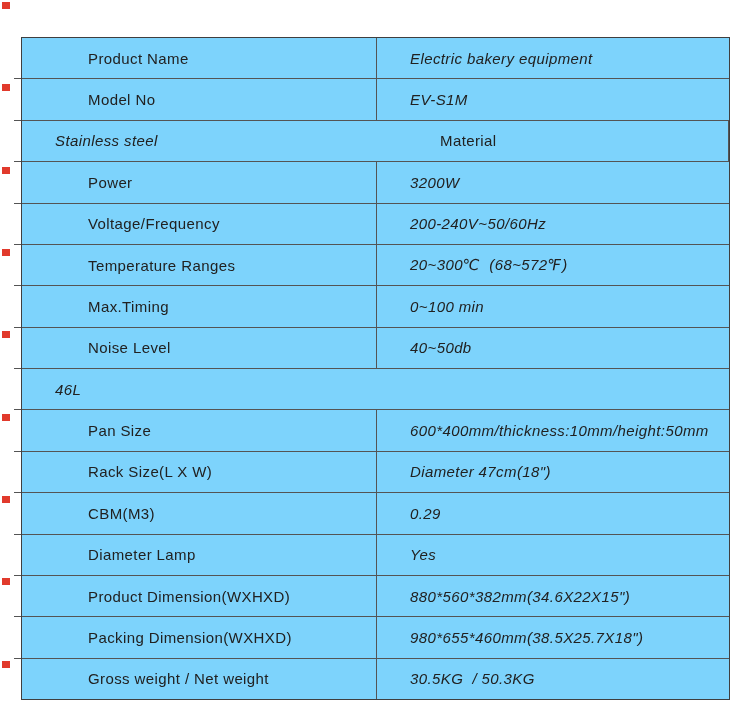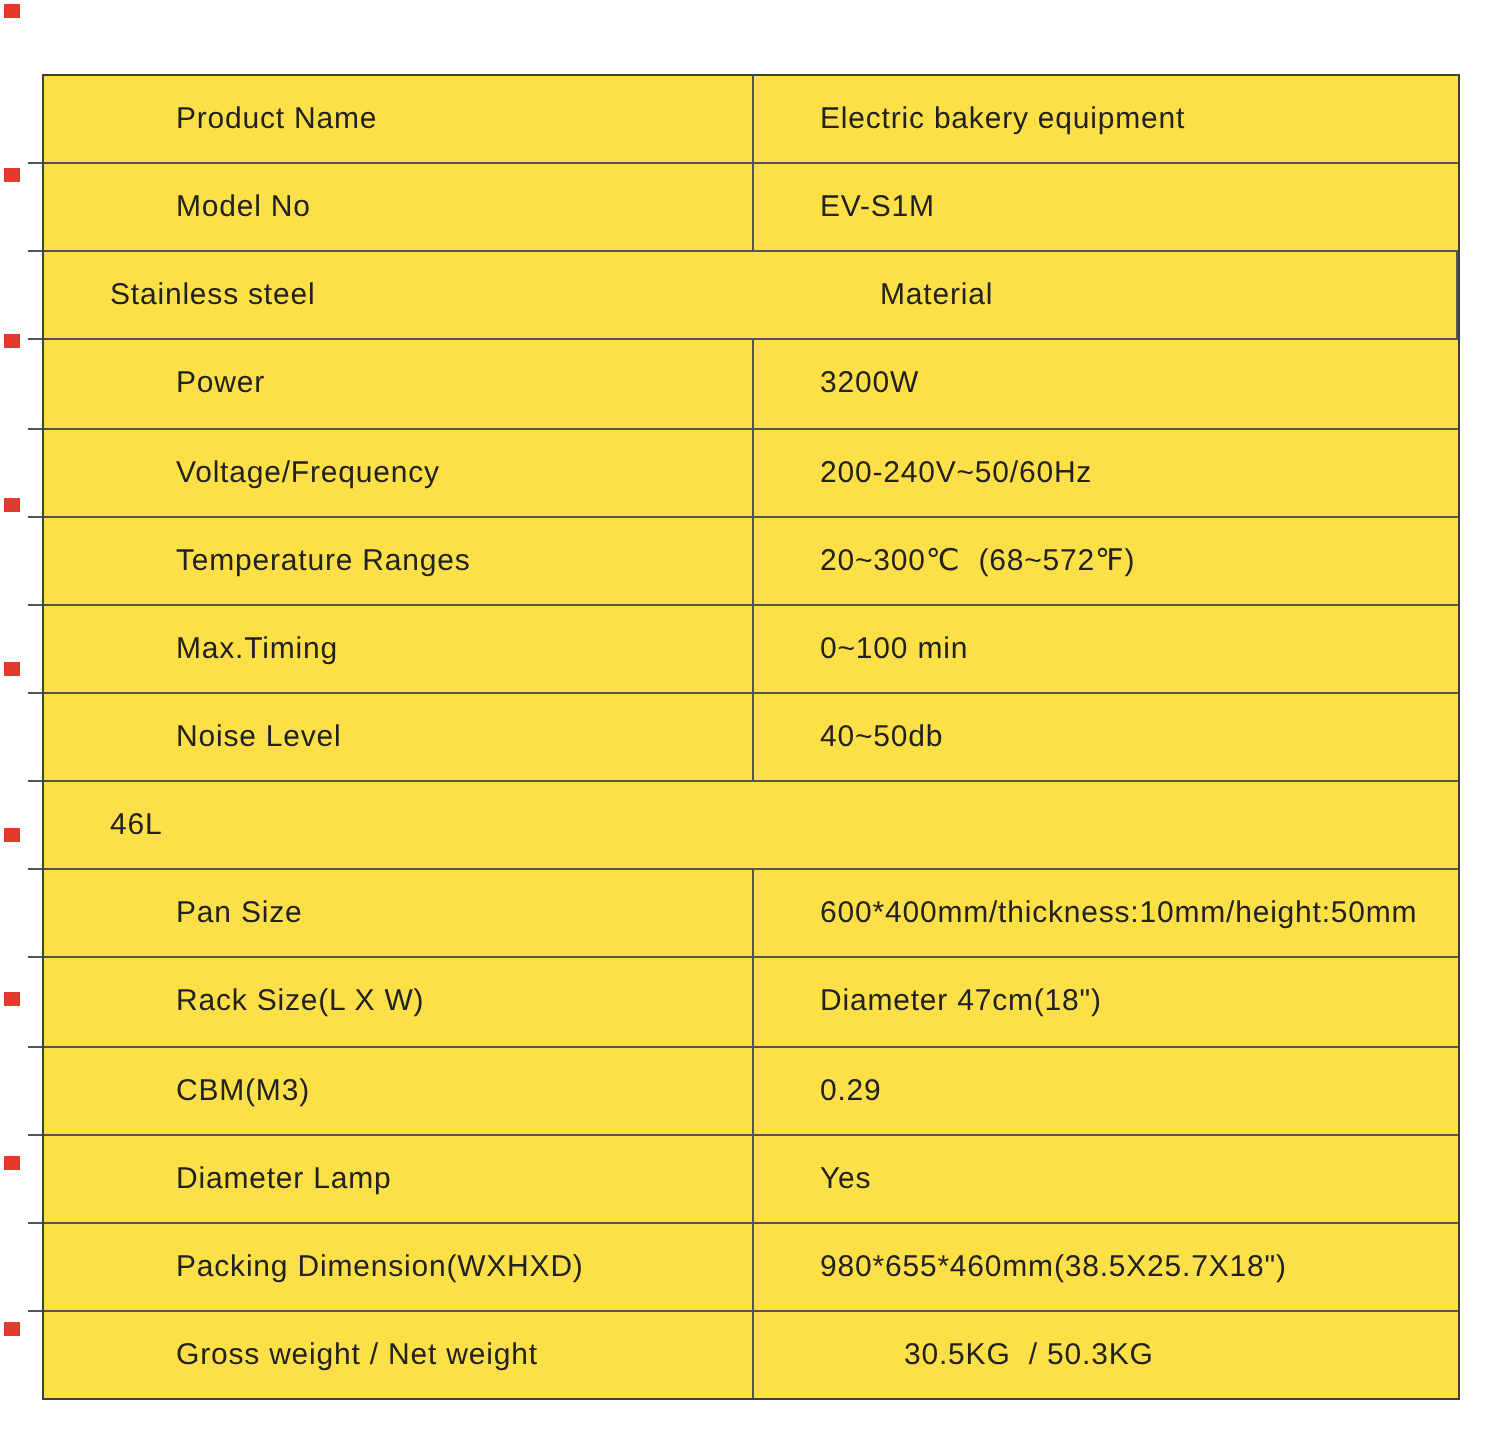--- a/index.html
+++ b/index.html
@@ -18,31 +18,30 @@
   .spec-table {
     position: absolute;
     left: 21px;
     top: 37px;
     width: 709px;
     height: 663px;
     border: 1px solid var(--border-outer, #3f3f3f);
     box-sizing: border-box;
     display: flex;
     flex-direction: column;
-    background: #fde047;
+    background: #7dd3fc;
   }
   .spec-row {
     flex: 1 1 0;
     display: flex;
     position: relative;
     border-bottom: 1px solid var(--border-inner, #545454);
   }
   .spec-row:last-child {
     border-bottom: none;
-    gap: 42px;
   }
   
   .spec-row::before {
     content: "";
     position: absolute;
     left: -8px;
     bottom: -1px;
     width: 7px;
     height: 1px;
     background: var(--border-inner, #545454);
@@ -62,20 +61,21 @@
   .cell-label {
     width: 355px;
     min-width: 355px;
     border-right: 1px solid var(--border-inner, #545454);
     padding-left: 66px;
   }
   .cell-value {
     flex: 1;
     padding-left: 33px;
     padding-right: 2px;
+    font-style: italic;
   }
   
   .red-marks {
     position: absolute;
     left: 0;
     top: 0;
     width: 12px;
     height: 720px;
     pointer-events: none;
   }
@@ -162,20 +162,24 @@
   <div class="spec-row">
     <div class="cell cell-label">CBM(M3)</div>
     <div class="cell cell-value">0.29</div>
   </div>
 
   <div class="spec-row">
     <div class="cell cell-label">Diameter Lamp</div>
     <div class="cell cell-value">Yes</div>
   </div>
 
+  <div class="spec-row">
+    <div class="cell cell-label">Product Dimension(WXHXD)</div>
+    <div class="cell cell-value">880*560*382mm(34.6X22X15")</div>
+  </div>
 
   <div class="spec-row">
     <div class="cell cell-label">Packing Dimension(WXHXD)</div>
     <div class="cell cell-value">980*655*460mm(38.5X25.7X18")</div>
   </div>
 
   <div class="spec-row">
     <div class="cell cell-label">Gross weight / Net weight</div>
     <div class="cell cell-value">30.5KG  / 50.3KG</div>
   </div>

